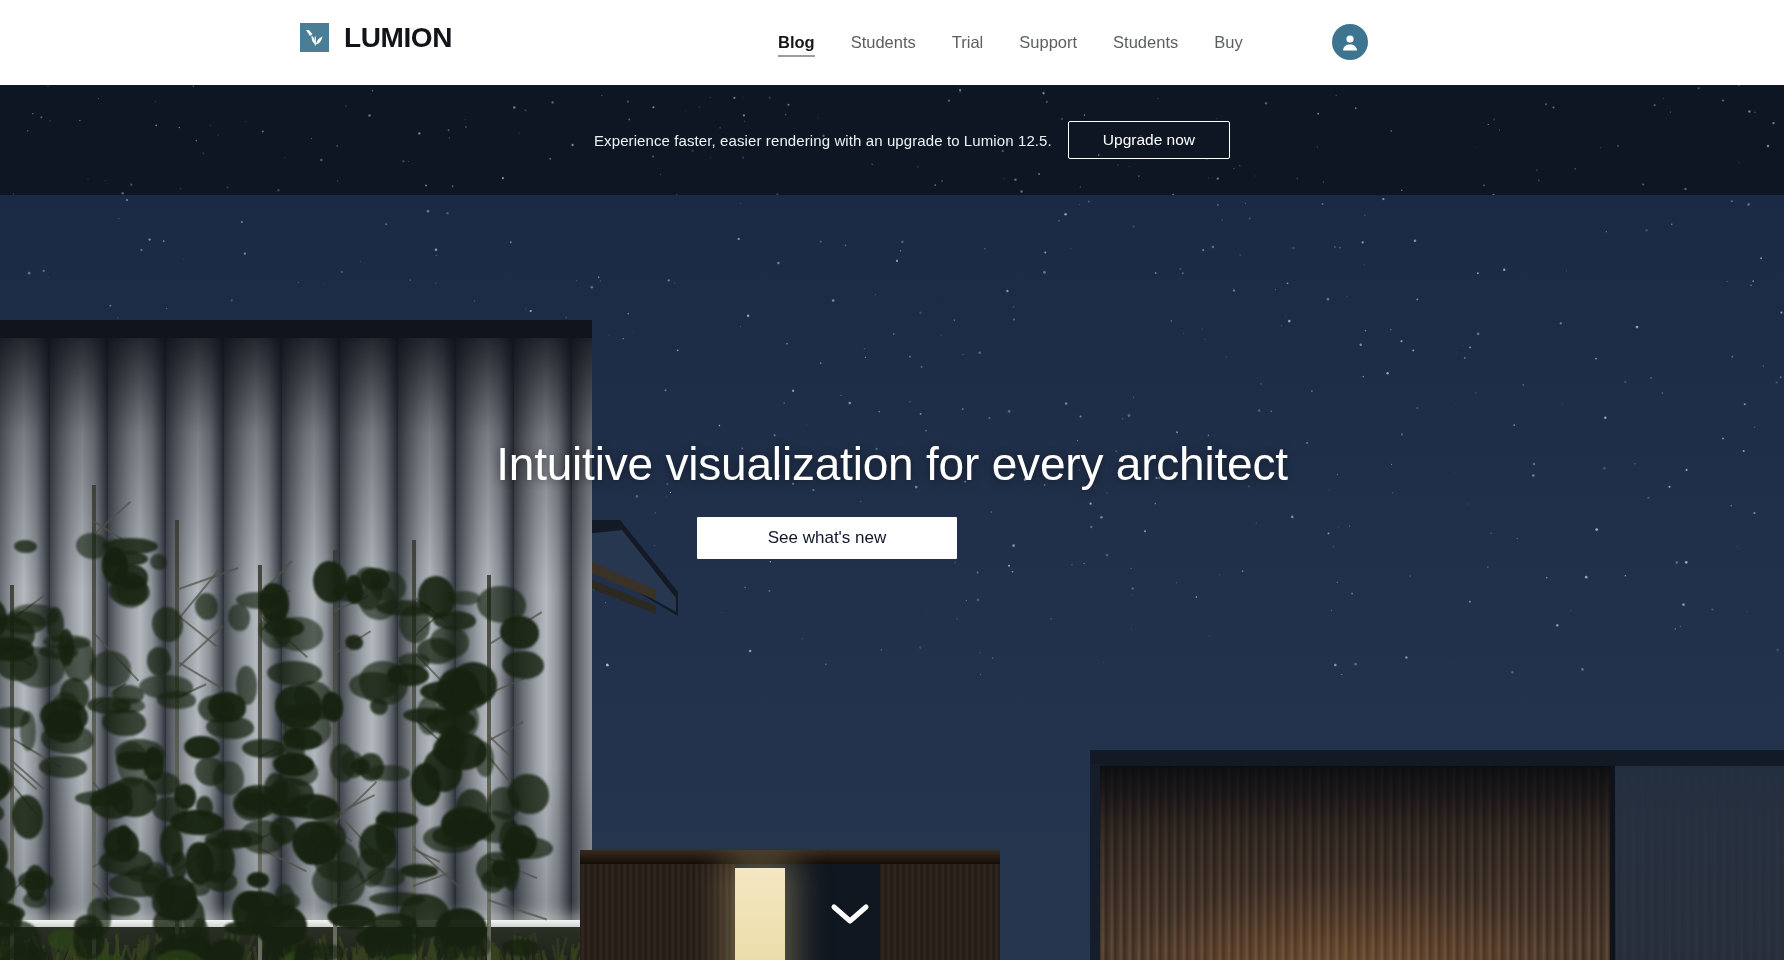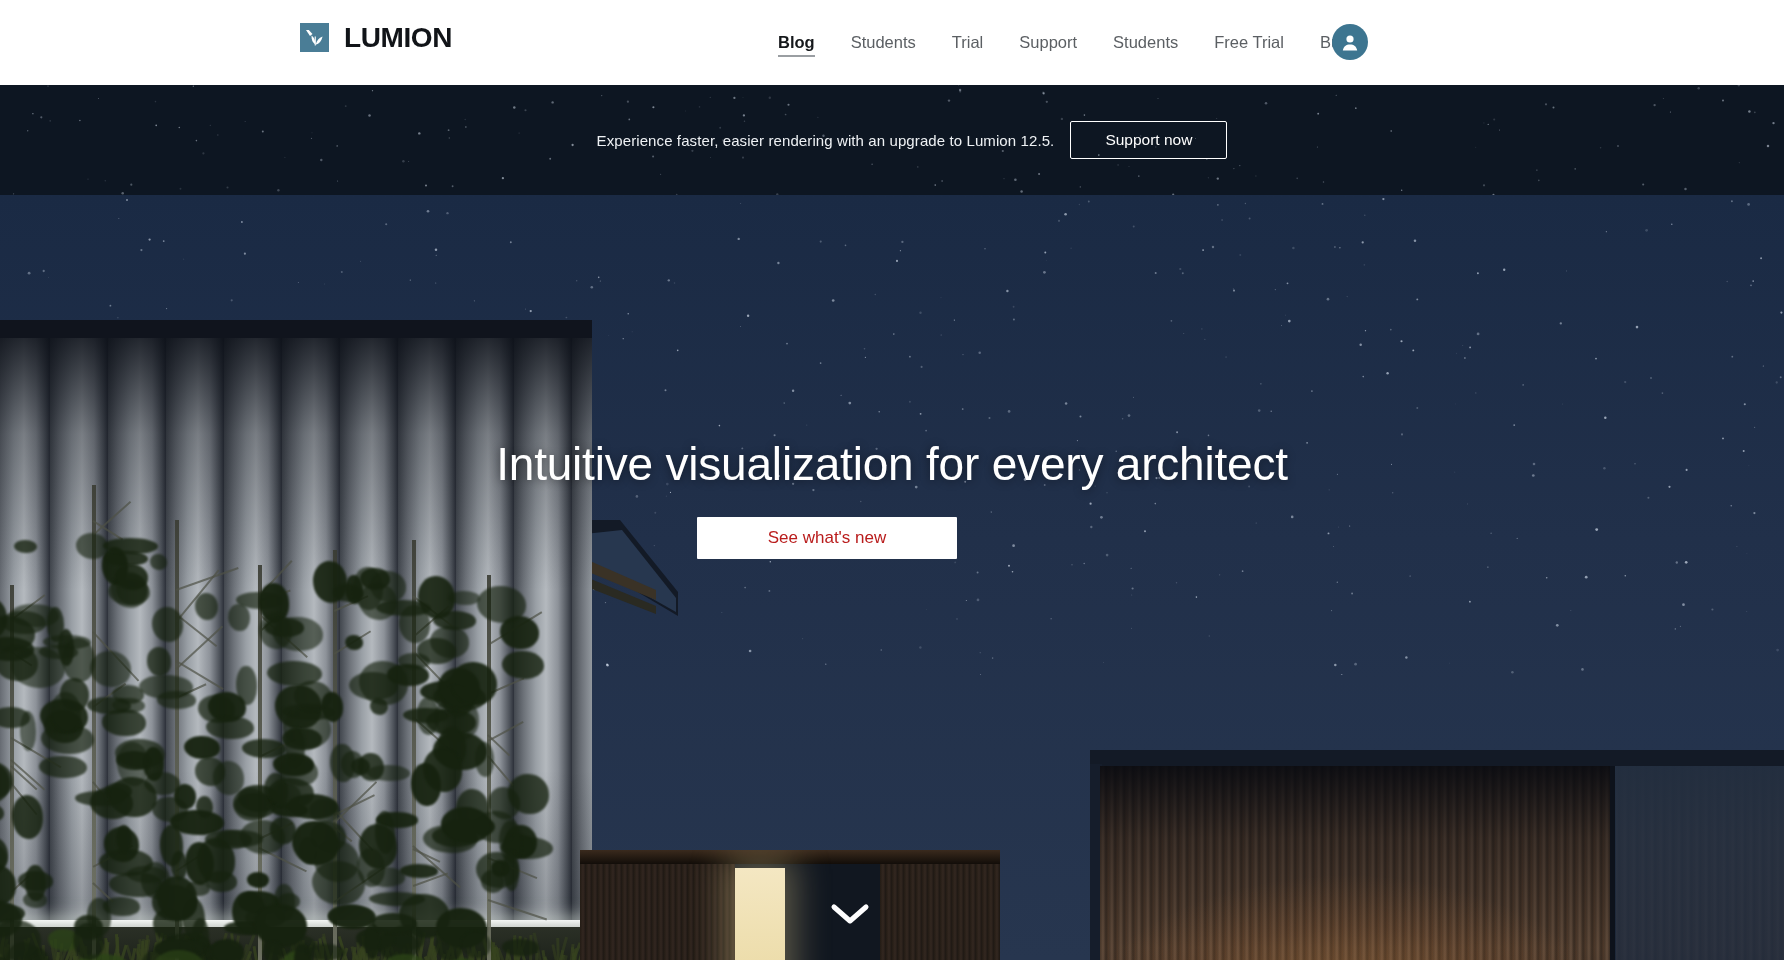--- a/index.html
+++ b/index.html
@@ -212,21 +212,21 @@
     z-index:20; pointer-events:none;
   }
   #hero-title{
     position:absolute; left:0; top:242px; width:1784px;
     text-align:center; color:#ffffff; font-size:46px;
     font-weight:normal; letter-spacing:-0.2px;
     text-shadow:0 1px 10px rgba(0,0,0,.45);
   }
   #hero-cta{
     position:absolute; left:697px; top:322px;
-    width:260px; height:42px; background:#ffffff; color:#b91c1c;
+    width:260px; height:42px; background:#ffffff; color:#0f172a;
     border:none; font-size:17px; font-family:"Liberation Sans", sans-serif;
     cursor:pointer; pointer-events:auto; border-radius:1px;
   }
   #scroll-chev{
     position:absolute; left:820px; top:700px; width:60px; height:40px;
     cursor:pointer; pointer-events:auto;
     display:flex; align-items:center; justify-content:center;
   }
 </style>
 </head>
@@ -257,23 +257,20 @@
         <span>Students</span>
       </div>
       <div class="nav-item">
         <span>Trial</span>
       </div>
       <div class="nav-item">
         <span>Support</span>
       </div>
       <div class="nav-item">
         <span>Students</span>
-      </div>
-      <div class="nav-item">
-        <span>Free Trial</span>
       </div>
       <div class="nav-item">
         <span>Buy</span>
       </div>
     </nav>
 
     <div id="avatar">
       <svg width="24" height="24" viewBox="0 0 24 24">
         <circle cx="12" cy="9" r="3.6" fill="#ffffff"></circle>
         <path d="M4.8 20.5 C5.4 16.3 8.3 14.4 12 14.4 C15.7 14.4 18.6 16.3 19.2 20.5 Z" fill="#ffffff"></path>
@@ -429,21 +426,21 @@
         <circle cx="210.2" cy="40.2" r="0.41" fill="#dde7f5" opacity="0.49"></circle>
         <circle cx="337.6" cy="95.9" r="0.52" fill="#dde7f5" opacity="0.40"></circle>
         <circle cx="1768.0" cy="61.0" r="1.24" fill="#dde7f5" opacity="0.53"></circle>
         <circle cx="823.5" cy="50.8" r="1.19" fill="#dde7f5" opacity="0.36"></circle>
         <circle cx="685.7" cy="26.0" r="0.47" fill="#dde7f5" opacity="0.19"></circle>
         <circle cx="1208.4" cy="92.8" r="0.72" fill="#dde7f5" opacity="0.13"></circle>
         <circle cx="710.3" cy="12.4" r="0.64" fill="#dde7f5" opacity="0.17"></circle>
       </svg>
     <div id="banner-inner">
       <span id="banner-text">Experience faster, easier rendering with an upgrade to Lumion 12.5.</span>
-      <button id="banner-btn">Support now</button>
+      <button id="banner-btn">Upgrade now</button>
     </div>
   </div>
 
   <div id="hero">
     <div id="sky"></div>
     <svg id="hero-stars" width="1784" height="480">
         <circle cx="435.7" cy="88.0" r="0.60" fill="#dde7f5" opacity="0.36"></circle>
         <circle cx="677.7" cy="155.4" r="0.80" fill="#dde7f5" opacity="0.60"></circle>
         <circle cx="340.4" cy="378.3" r="0.72" fill="#dde7f5" opacity="0.19"></circle>
         <circle cx="228.2" cy="419.2" r="1.20" fill="#dde7f5" opacity="0.29"></circle>

